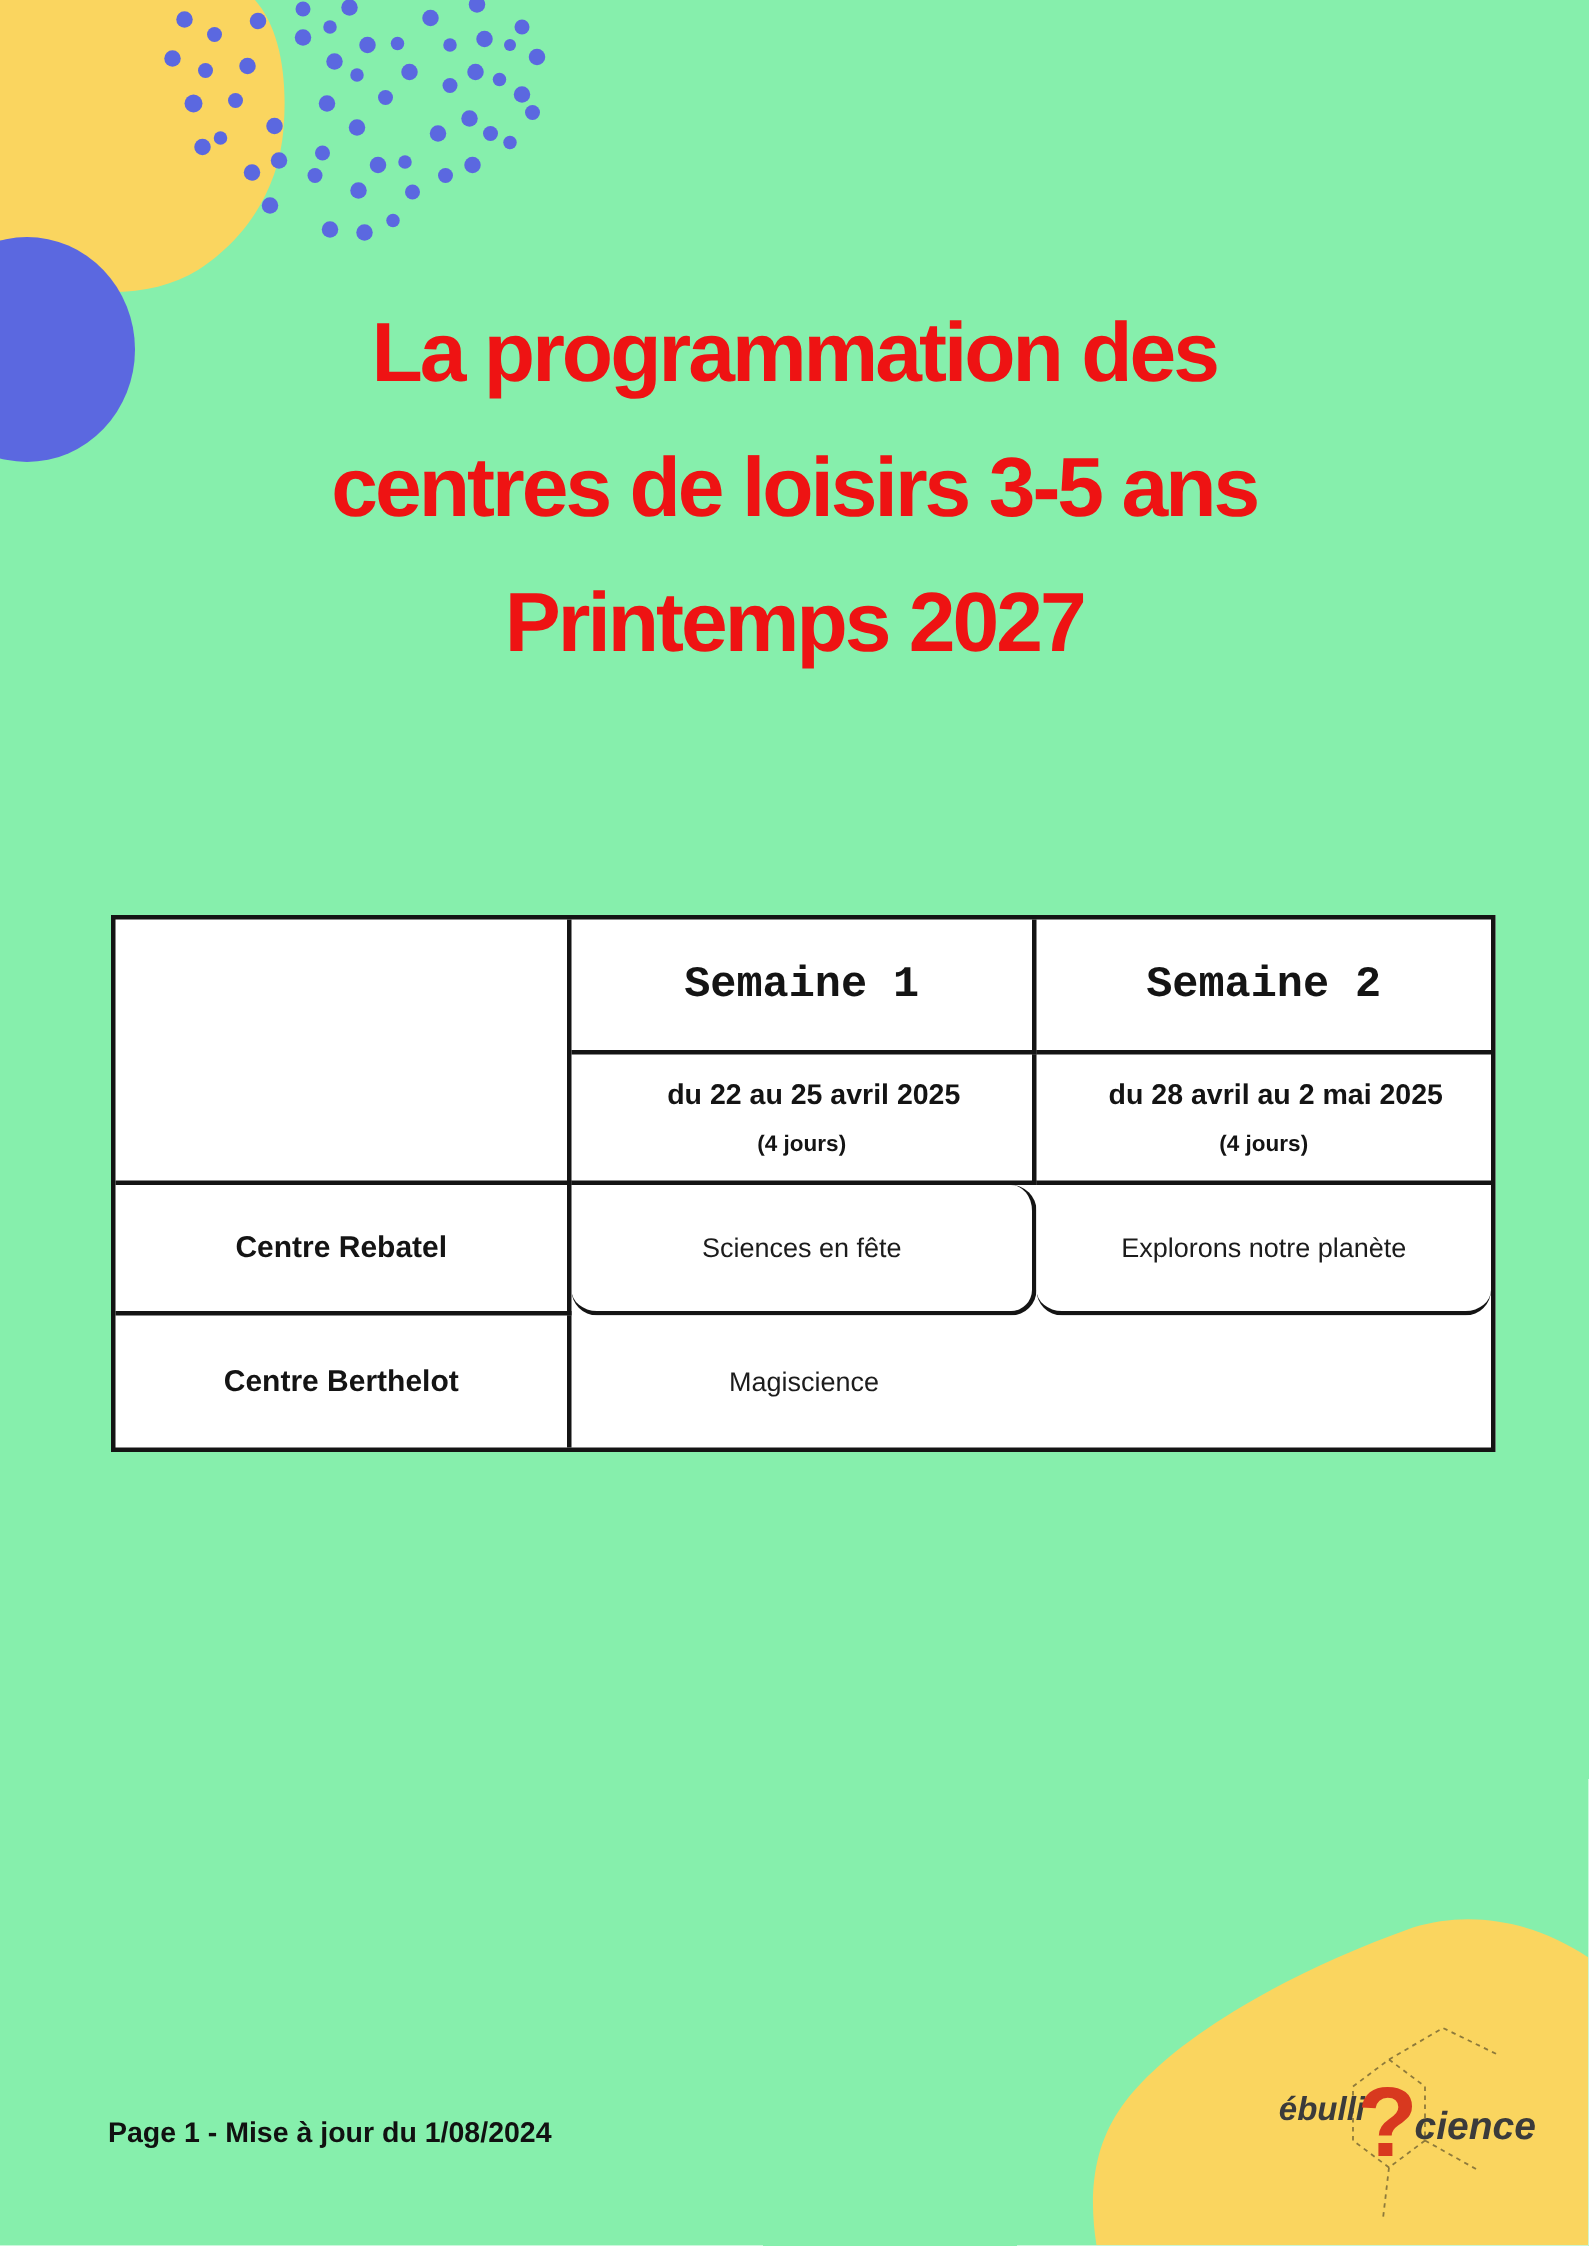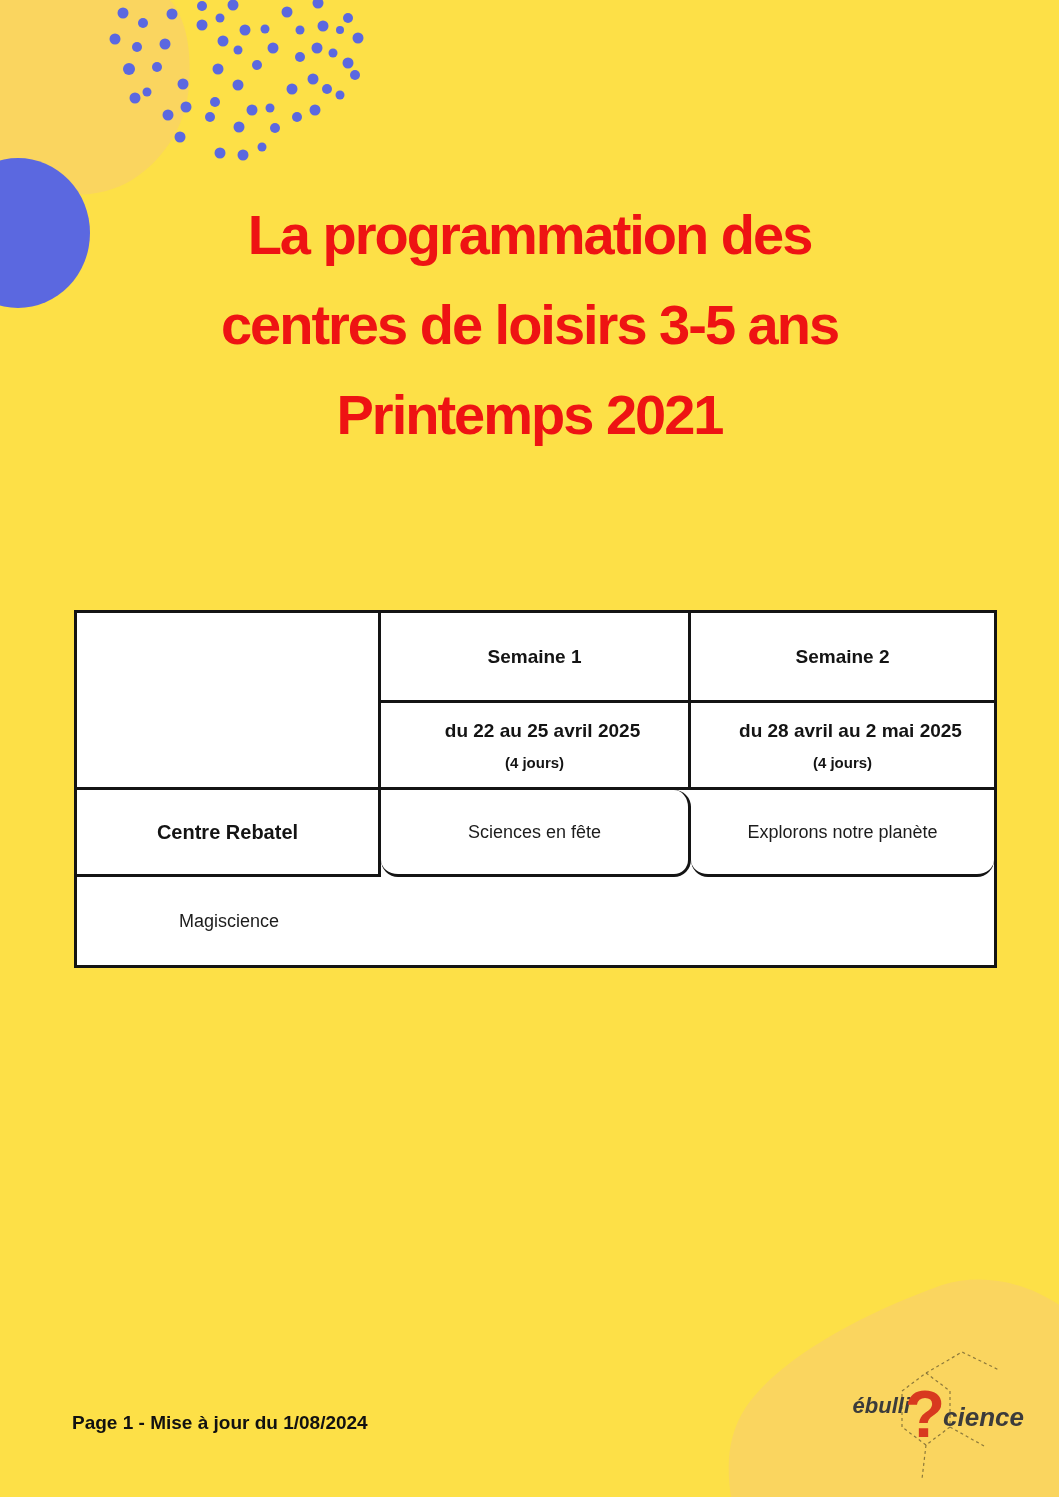--- a/index.html
+++ b/index.html
@@ -1,17 +1,17 @@
 <!DOCTYPE html>
 <html><head>
 <meta charset="utf-8">
 <style>
   html,body{margin:0;padding:0;background:#ffffff;}
   .page{
-    position:relative;width:1059px;height:1497px;overflow:hidden;background:#fde047;
+    position:relative;width:1059px;height:1497px;overflow:hidden;background:#86efac;
     font-family:"Liberation Sans",sans-serif;
   }
   .decor-tl{position:absolute;top:0;left:0;}
   .decor-br{position:absolute;left:679px;top:1237px;}
   .title{
     position:absolute;top:190px;left:0;width:1059px;text-align:center;
     color:#ee1313;font-weight:700;font-size:56px;line-height:90px;letter-spacing:-2px;
   }
   .title span{display:block;}
   .sched{
@@ -20,21 +20,21 @@
     grid-template-columns:304px 310px 303px;
     grid-template-rows:90px 87px 87px 88px;
   }
   .cell{
     box-sizing:border-box;display:flex;flex-direction:column;
     align-items:center;justify-content:center;text-align:center;color:#141414;
   }
   .br{border-right:3px solid #141414;}
   .bb{border-bottom:3px solid #141414;}
   .corner{grid-column:1;grid-row:1/3;}
-  .week{font-size:19px;font-weight:700;}
+  .week{font-size:29px;font-weight:700;font-family:Liberation Mono, monospace;}
   .dates{font-size:19px;font-weight:700;margin-left:16px;}
   .dur{font-size:15px;font-weight:700;margin-top:12px;}
   .centerlbl{font-size:20px;font-weight:700;}
   .activity{font-size:18px;font-weight:400;color:#1c1c1c;border-radius:17px;}
   .footer{
     position:absolute;left:72px;top:1412px;font-size:19px;font-weight:700;color:#111111;
   }
   .logo-word{font:italic 700 22px "Liberation Sans",sans-serif;fill:#3b3b3b;}
   .logo-word2{font:italic 700 26px "Liberation Sans",sans-serif;fill:#3b3b3b;}
   .logo-mark{font:700 66px "Liberation Sans",sans-serif;fill:#d8391f;}
@@ -101,21 +101,21 @@
         <circle cx="275" cy="128" r="5"></circle>
       <circle cx="220" cy="153" r="5.5"></circle>
         <circle cx="243" cy="155" r="5.5"></circle>
         <circle cx="262" cy="147" r="4.5"></circle>
     </g>
   </svg>
 
   <header class="title">
     <span>La programmation des</span>
     <span>centres de loisirs 3-5 ans</span>
-    <span>Printemps 2021</span>
+    <span>Printemps 2027</span>
   </header>
 
   <div class="sched">
     <div class="cell corner br bb"></div>
 
     <div class="cell br bb">
       <div class="week">Semaine 1</div>
     </div>
     <div class="cell bb">
       <div class="week">Semaine 2</div>
@@ -127,20 +127,21 @@
     </div>
     <div class="cell bb">
       <div class="dates">du 28 avril au 2 mai 2025</div>
       <div class="dur">(4 jours)</div>
     </div>
 
     <div class="cell br bb centerlbl">Centre Rebatel</div>
     <div class="cell br bb activity">Sciences en fête</div>
     <div class="cell bb activity">Explorons notre planète</div>
 
+    <div class="cell br centerlbl">Centre Berthelot</div>
     <div class="cell activity">Magiscience</div>
   </div>
 
   <div class="footer">Page 1 - Mise à jour du 1/08/2024</div>
 
   <svg class="decor-br" width="380" height="260" viewBox="0 0 380 260">
     <path fill="#fad55f" d="M263,48 C302,36 344,44 380,68 L380,260 L52,260 C47,228 49,197 67,170 C94,129 168,82 263,48 Z"></path>
     <g>
       <polygon class="hex" points="247,136 271,154 271,190 247,208 223,190 223,154"></polygon>
       <path class="hex" d="M247,136 L283,115 L320,133 M271,190 L305,209 M247,208 L243,242"></path>

